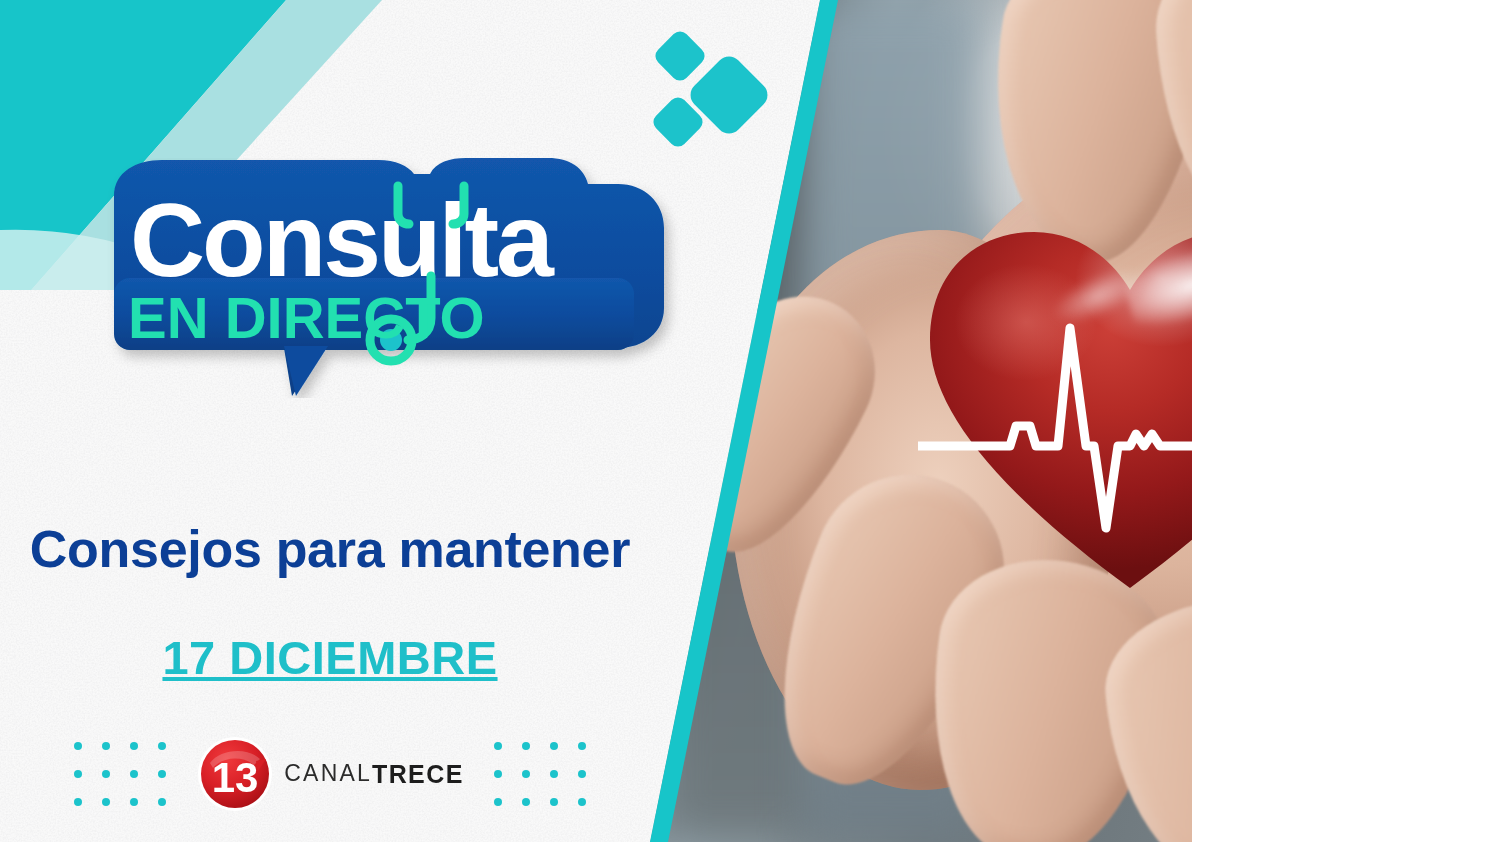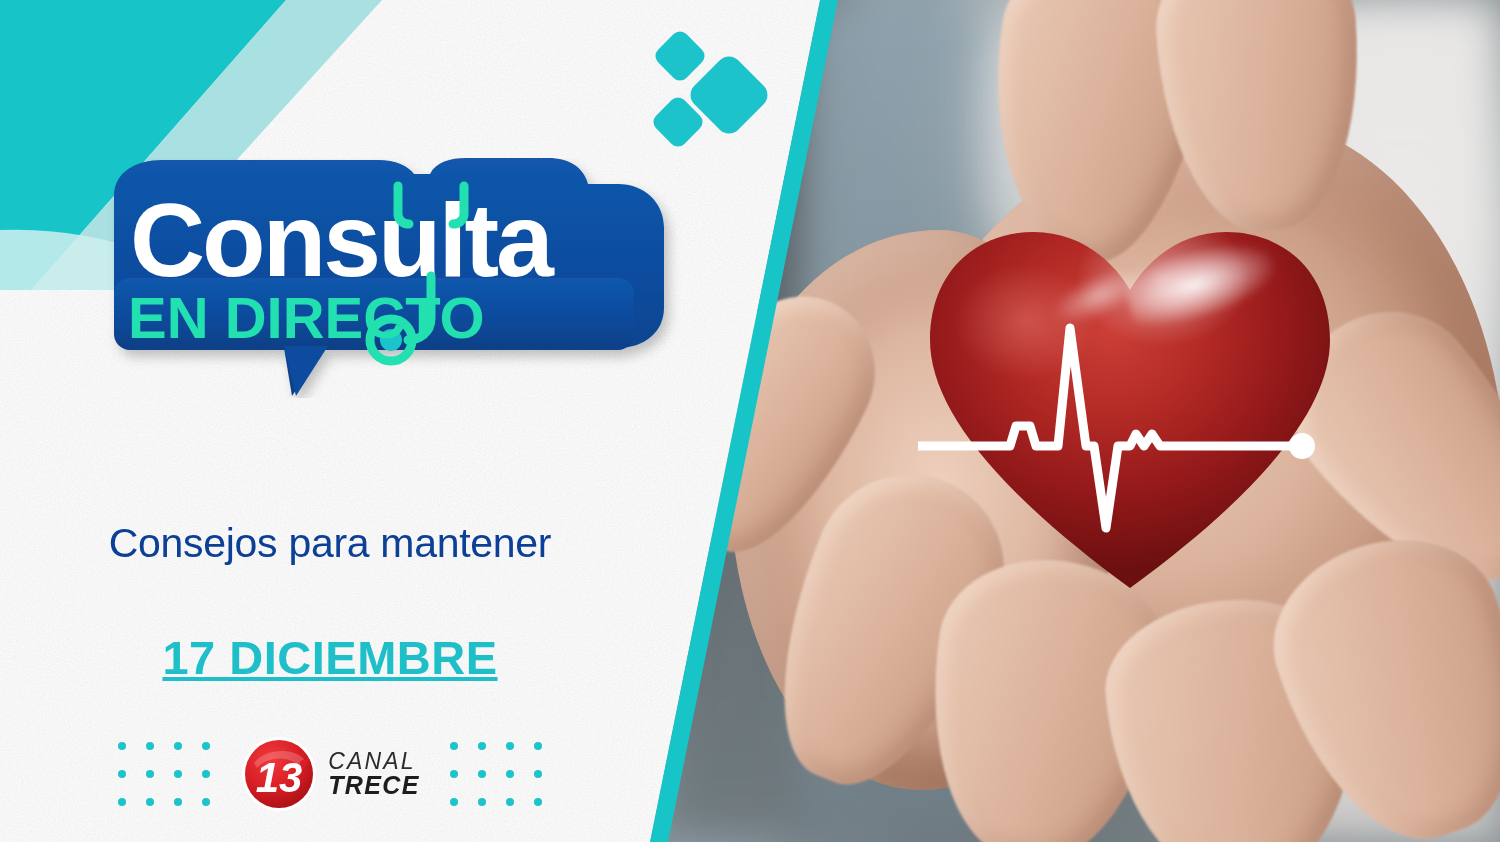--- a/index.html
+++ b/index.html
@@ -6,21 +6,21 @@
     margin: 0;
     padding: 0;
     background: #ffffff;
   }
   body {
     font-family: "Liberation Sans", sans-serif;
   }
 
   #stage {
     position: relative;
-    width: 1500px;
+    width: 1192px;
     height: 842px;
     overflow: hidden;
     background: #f7f7f7;
   }
 
   
   .photo-panel {
     position: absolute;
     inset: 0;
     z-index: 1;
@@ -174,22 +174,22 @@
   .dia.small2 { left: 8px;   top: 84px; width: 40px;  height: 40px;  border-radius: 9px; }
 
   
   .headline {
     position: absolute;
     left: 0; top: 518px;
     width: 660px;
     text-align: center;
     z-index: 6;
     color: #0C3F96;
-    font-weight: normal;
-    font-size: 41px;
+    font-weight: bold;
+    font-size: 52px;
     line-height: 1.22;
     letter-spacing: -0.3px;
   }
   .headline .l2 { display: block; }
 
   .date-line {
     position: absolute;
     left: 0; top: 630px;
     width: 660px;
     text-align: center;
@@ -222,25 +222,24 @@
   .dot-grid span {
     width: 8px; height: 8px;
     border-radius: 50%;
     background: #1CC3CB;
     display: block;
   }
   .canal-logo {
     display: flex;
     align-items: center;
     gap: 10px;
-    font-style: italic;
   }
   .canal-words {
     display: flex;
-    flex-direction: column;
+    flex-direction: row;
     line-height: 1.0;
   }
   .canal-words .w1 {
     font-size: 23px;
     letter-spacing: 2.2px;
     color: #2b2b2b;
     font-weight: normal;
   }
   .canal-words .w2 {
     font-size: 25px;

